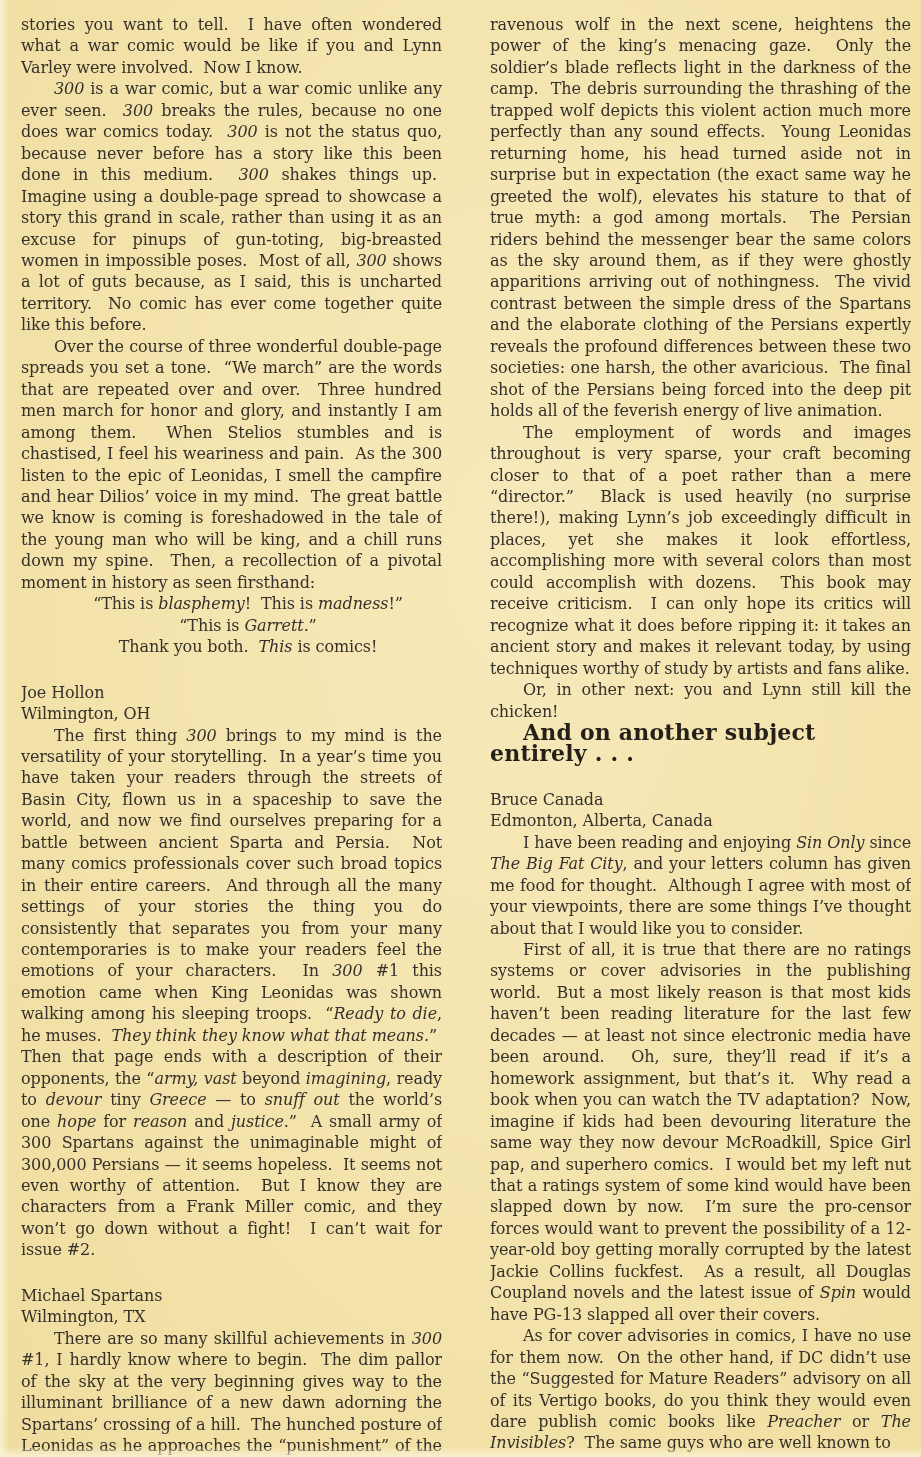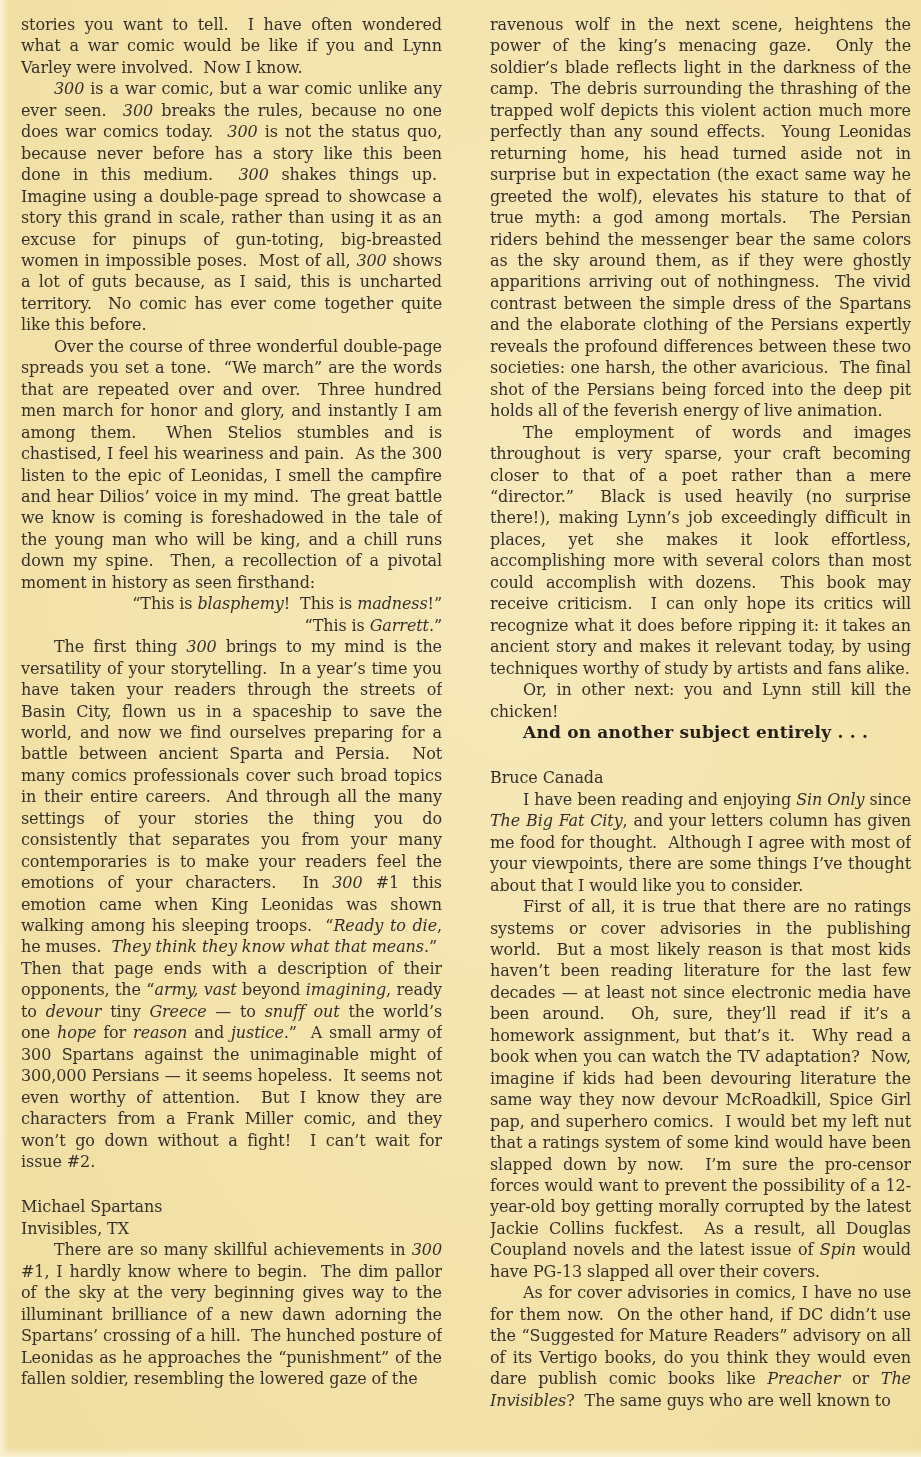--- a/index.html
+++ b/index.html
@@ -42,56 +42,62 @@
     width: 428px;
     height: 100%;
     overflow: hidden;
     font-size: 16px;
     line-height: 21.45px;
     text-align: justify;
     letter-spacing: -0.1px;
   }
   .column p { margin: 0; }
   .para.indent { text-indent: 33px; }
-  .quote-line { text-indent: 33px; text-align: right; }
+  .quote-line { text-indent: 33px; text-align: center; }
   .signature { margin-top: 24px; }
   .sig-line { text-align: left; }
   .subject-heading {
     margin: 22px 0;
     text-indent: 33px;
     text-align: left;
     font-weight: bold;
-    font-size: 17px;
+    font-size: 22px;
     letter-spacing: 0.2px;
     color: var(--heading-ink, #241f19);
   }
   i { font-style: italic; }
 </style>
 </head>
 <body>
 
 <div class="page" style="--bg: #f3e2a9; --bg-light: #f7e9bb; --ink: #36302a; --heading-ink: #241f19;">
   <div class="column">
       <p class="para">stories you want to tell.&nbsp; I have often wondered what a war comic would be like if you and Lynn Varley were involved.&nbsp; Now I know.</p>
       <p class="para indent"><i>300</i> is a war comic, but a war comic unlike any ever seen.&nbsp; <i>300</i> breaks the rules, because no one does war comics today.&nbsp; <i>300</i> is not the status quo, because never before has a story like this been done in this medium.&nbsp; <i>300</i> shakes things up.&nbsp; Imagine using a double-page spread to showcase a story this grand in scale, rather than using it as an excuse for pinups of gun-toting, big-breasted women in impossible poses.&nbsp; Most of all, <i>300</i> shows a lot of guts because, as I said, this is uncharted territory.&nbsp; No comic has ever come together quite like this before.</p>
       <p class="para indent">Over the course of three wonderful double-page spreads you set a tone.&nbsp; “We march” are the words that are repeated over and over.&nbsp; Three hundred men march for honor and glory, and instantly I am among them.&nbsp; When Stelios stumbles and is chastised, I feel his weariness and pain.&nbsp; As the 300 listen to the epic of Leonidas, I smell the campfire and hear Dilios’ voice in my mind.&nbsp; The great battle we know is coming is foreshadowed in the tale of the young man who will be king, and a chill runs down my spine.&nbsp; Then, a recollection of a pivotal moment in history as seen firsthand:</p>
       <p class="quote-line">“This is <i>blasphemy</i>!&nbsp; This is <i>madness</i>!”</p>
       <p class="quote-line">“This is <i>Garrett</i>.”</p>
+      <p class="quote-line">Thank you both.&nbsp; <i>This</i> is comics!</p>
+      <div class="signature">
+        <p class="sig-line">Joe Hollon</p>
+        <p class="sig-line">Wilmington, OH</p>
+      </div>
       <p class="para indent">The first thing <i>300</i> brings to my mind is the versatility of your storytelling.&nbsp; In a year’s time you have taken your readers through the streets of Basin City, flown us in a spaceship to save the world, and now we find ourselves preparing for a battle between ancient Sparta and Persia.&nbsp; Not many comics professionals cover such broad topics in their entire careers.&nbsp; And through all the many settings of your stories the thing you do consistently that separates you from your many contemporaries is to make your readers feel the emotions of your characters.&nbsp; In <i>300</i> #1 this emotion came when King Leonidas was shown walking among his sleeping troops.&nbsp; “<i>Ready to die</i>, he muses.&nbsp; <i>They think they know what that means.</i>”&nbsp; Then that page ends with a description of their opponents, the “<i>army, vast</i> beyond <i>imagining</i>, ready to <i>devour</i> tiny <i>Greece</i> — to <i>snuff out</i> the world’s one <i>hope</i> for <i>reason</i> and <i>justice</i>.”&nbsp; A small army of 300 Spartans against the unimaginable might of 300,000 Persians — it seems hopeless.&nbsp; It seems not even worthy of attention.&nbsp; But I know they are characters from a Frank Miller comic, and they won’t go down without a fight!&nbsp; I can’t wait for issue #2.</p>
       <div class="signature">
         <p class="sig-line">Michael Spartans</p>
-        <p class="sig-line">Invisibles, TX</p>
+        <p class="sig-line">Wilmington, TX</p>
       </div>
       <p class="para indent">There are so many skillful achievements in <i>300</i> #1, I hardly know where to begin.&nbsp; The dim pallor of the sky at the very beginning gives way to the illuminant brilliance of a new dawn adorning the Spartans’ crossing of a hill.&nbsp; The hunched posture of Leonidas as he approaches the “punishment” of the fallen soldier, resembling the lowered gaze of the</p>
     </div>
   <div class="column">
       <p class="para">ravenous wolf in the next scene, heightens the power of the king’s menacing gaze.&nbsp; Only the soldier’s blade reflects light in the darkness of the camp.&nbsp; The debris surrounding the thrashing of the trapped wolf depicts this violent action much more perfectly than any sound effects.&nbsp; Young Leonidas returning home, his head turned aside not in surprise but in expectation (the exact same way he greeted the wolf), elevates his stature to that of true myth: a god among mortals.&nbsp; The Persian riders behind the messenger bear the same colors as the sky around them, as if they were ghostly apparitions arriving out of nothingness.&nbsp; The vivid contrast between the simple dress of the Spartans and the elaborate clothing of the Persians expertly reveals the profound differences between these two societies: one harsh, the other avaricious.&nbsp; The final shot of the Persians being forced into the deep pit holds all of the feverish energy of live animation.</p>
       <p class="para indent">The employment of words and images throughout is very sparse, your craft becoming closer to that of a poet rather than a mere “director.”&nbsp; Black is used heavily (no surprise there!), making Lynn’s job exceedingly difficult in places, yet she makes it look effortless, accomplishing more with several colors than most could accomplish with dozens.&nbsp; This book may receive criticism.&nbsp; I can only hope its critics will recognize what it does before ripping it: it takes an ancient story and makes it relevant today, by using techniques worthy of study by artists and fans alike.</p>
       <p class="para indent">Or, in other next: you and Lynn still kill the chicken!</p>
       <p class="subject-heading">And on another subject entirely . . .</p>
       <div class="signature">
         <p class="sig-line">Bruce Canada</p>
+        <p class="sig-line">Edmonton, Alberta, Canada</p>
       </div>
       <p class="para indent">I have been reading and enjoying <i>Sin Only</i> since <i>The Big Fat City</i>, and your letters column has given me food for thought.&nbsp; Although I agree with most of your viewpoints, there are some things I’ve thought about that I would like you to consider.</p>
       <p class="para indent">First of all, it is true that there are no ratings systems or cover advisories in the publishing world.&nbsp; But a most likely reason is that most kids haven’t been reading literature for the last few decades — at least not since electronic media have been around.&nbsp; Oh, sure, they’ll read if it’s a homework assignment, but that’s it.&nbsp; Why read a book when you can watch the TV adaptation?&nbsp; Now, imagine if kids had been devouring literature the same way they now devour McRoadkill, Spice Girl pap, and superhero comics.&nbsp; I would bet my left nut that a ratings system of some kind would have been slapped down by now.&nbsp; I’m sure the pro-censor forces would want to prevent the possibility of a 12-year-old boy getting morally corrupted by the latest Jackie Collins fuckfest.&nbsp; As a result, all Douglas Coupland novels and the latest issue of <i>Spin</i> would have PG-13 slapped all over their covers.</p>
       <p class="para indent">As for cover advisories in comics, I have no use for them now.&nbsp; On the other hand, if DC didn’t use the “Suggested for Mature Readers” advisory on all of its Vertigo books, do you think they would even dare publish comic books like <i>Preacher</i> or <i>The Invisibles</i>?&nbsp; The same guys who are well known to</p>
     </div>
 </div>
 
 </body></html>

